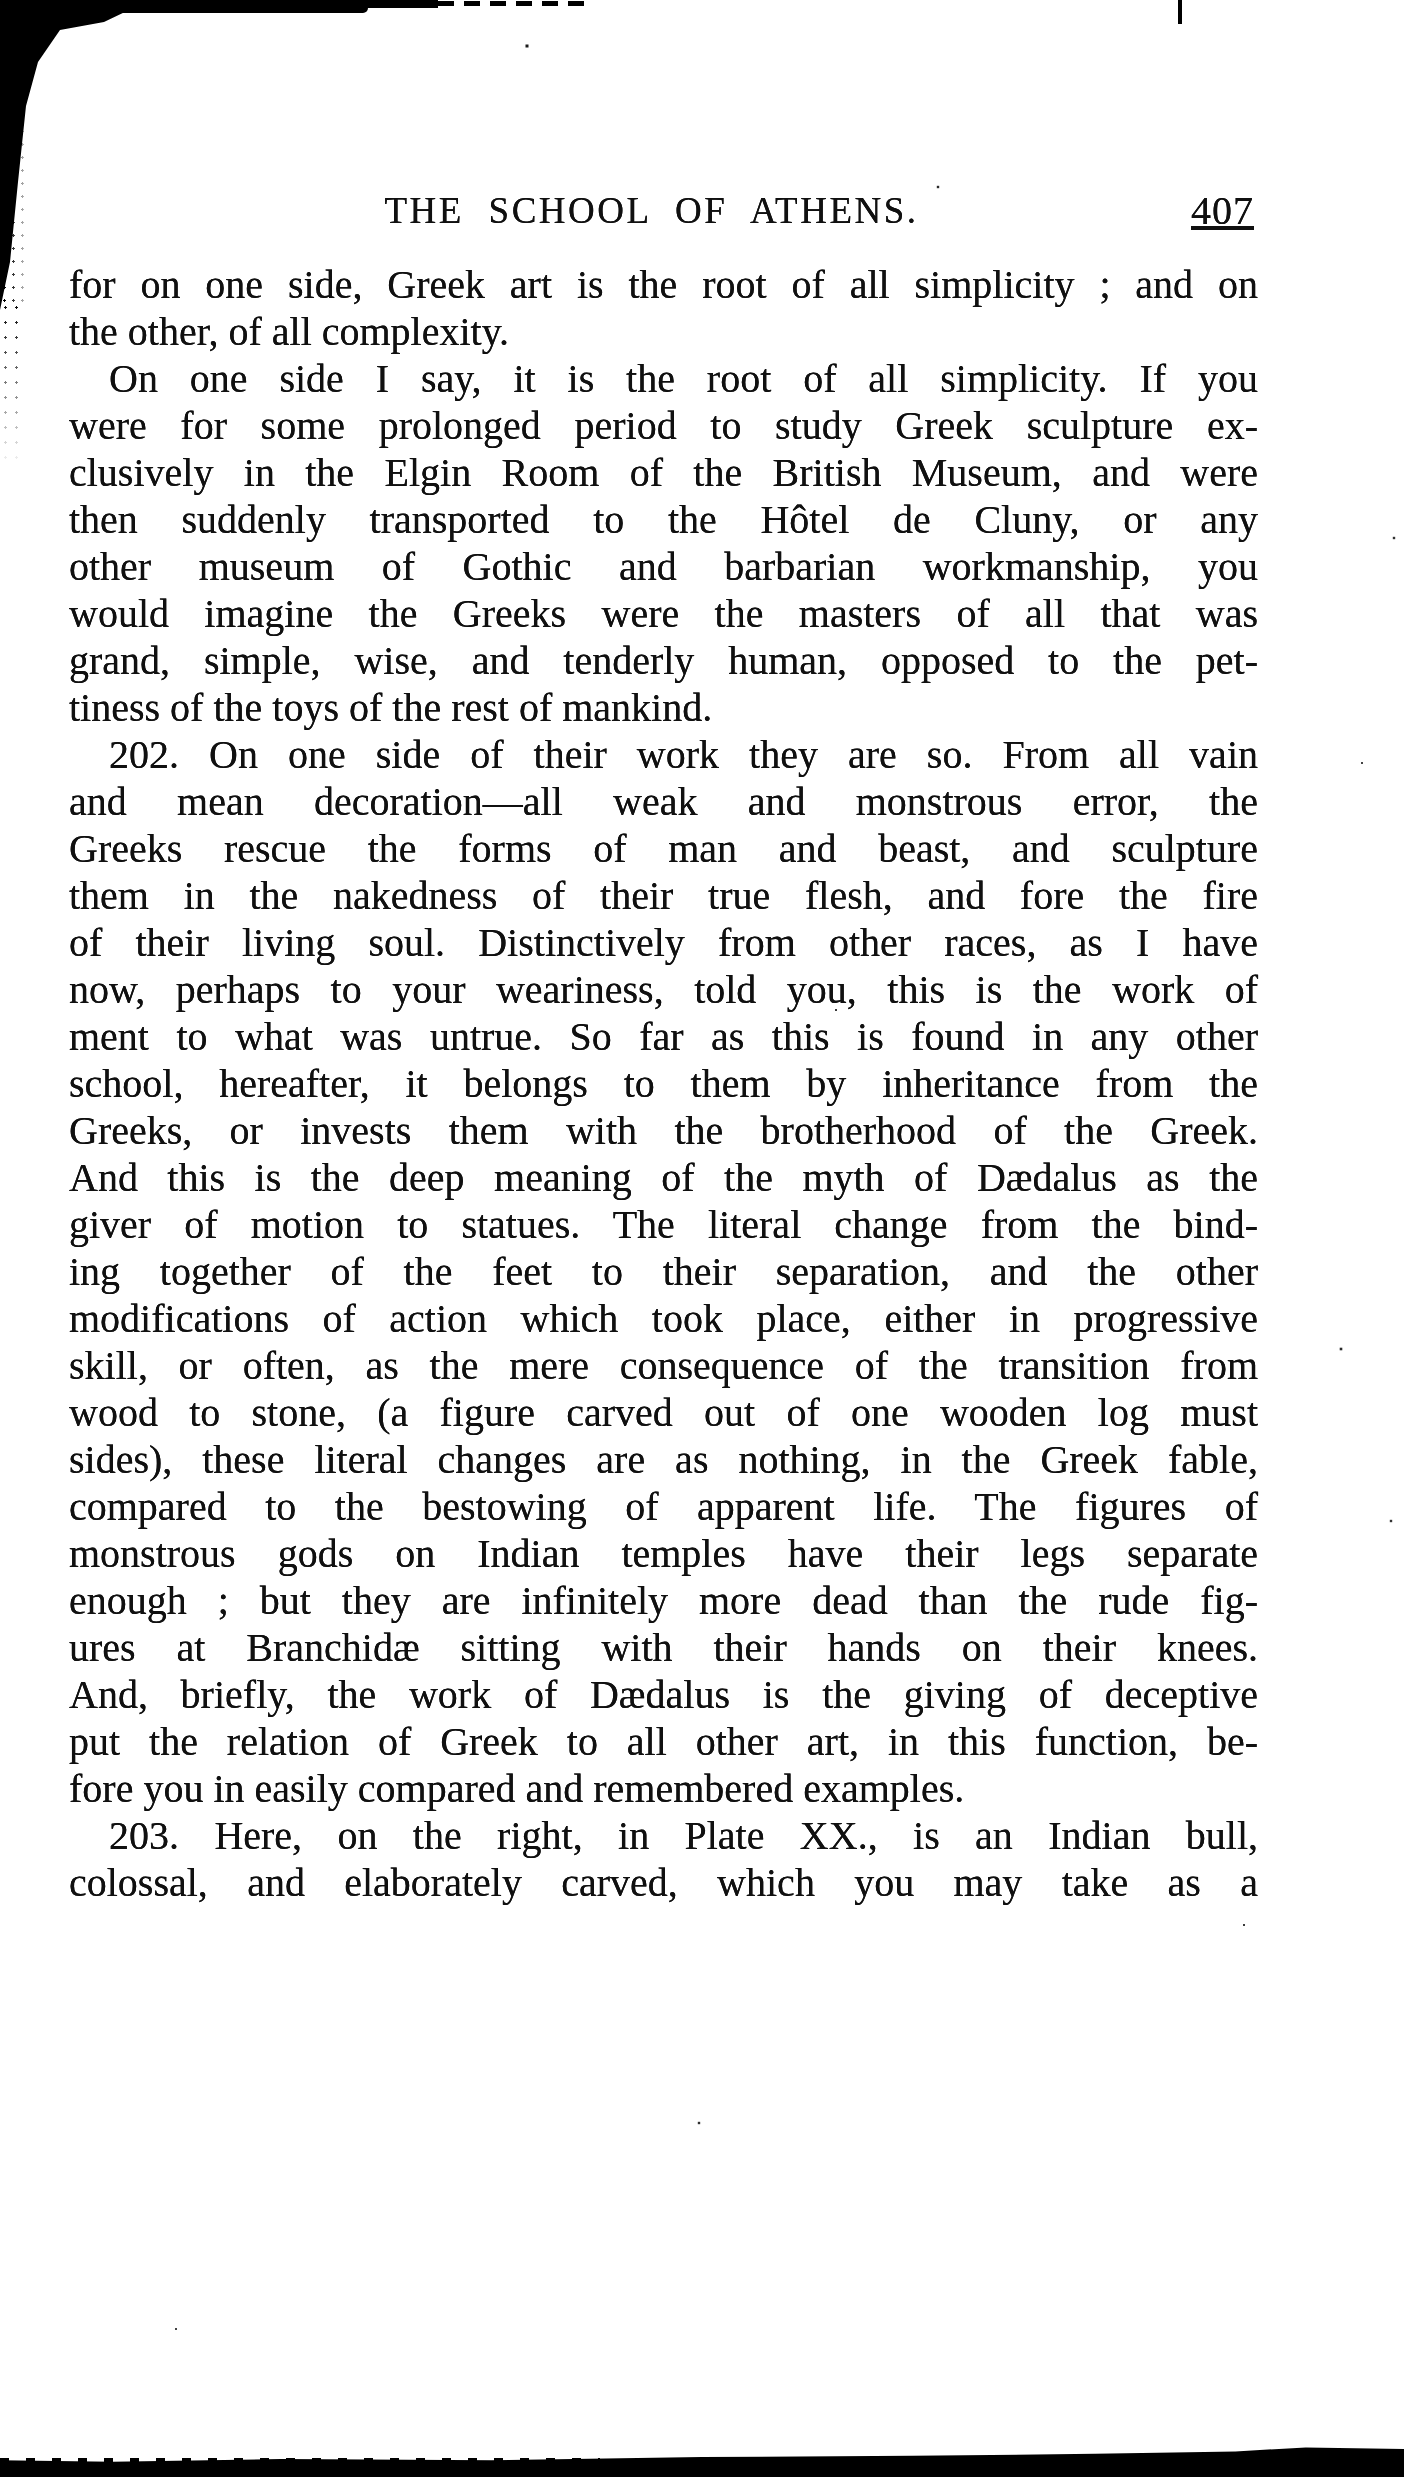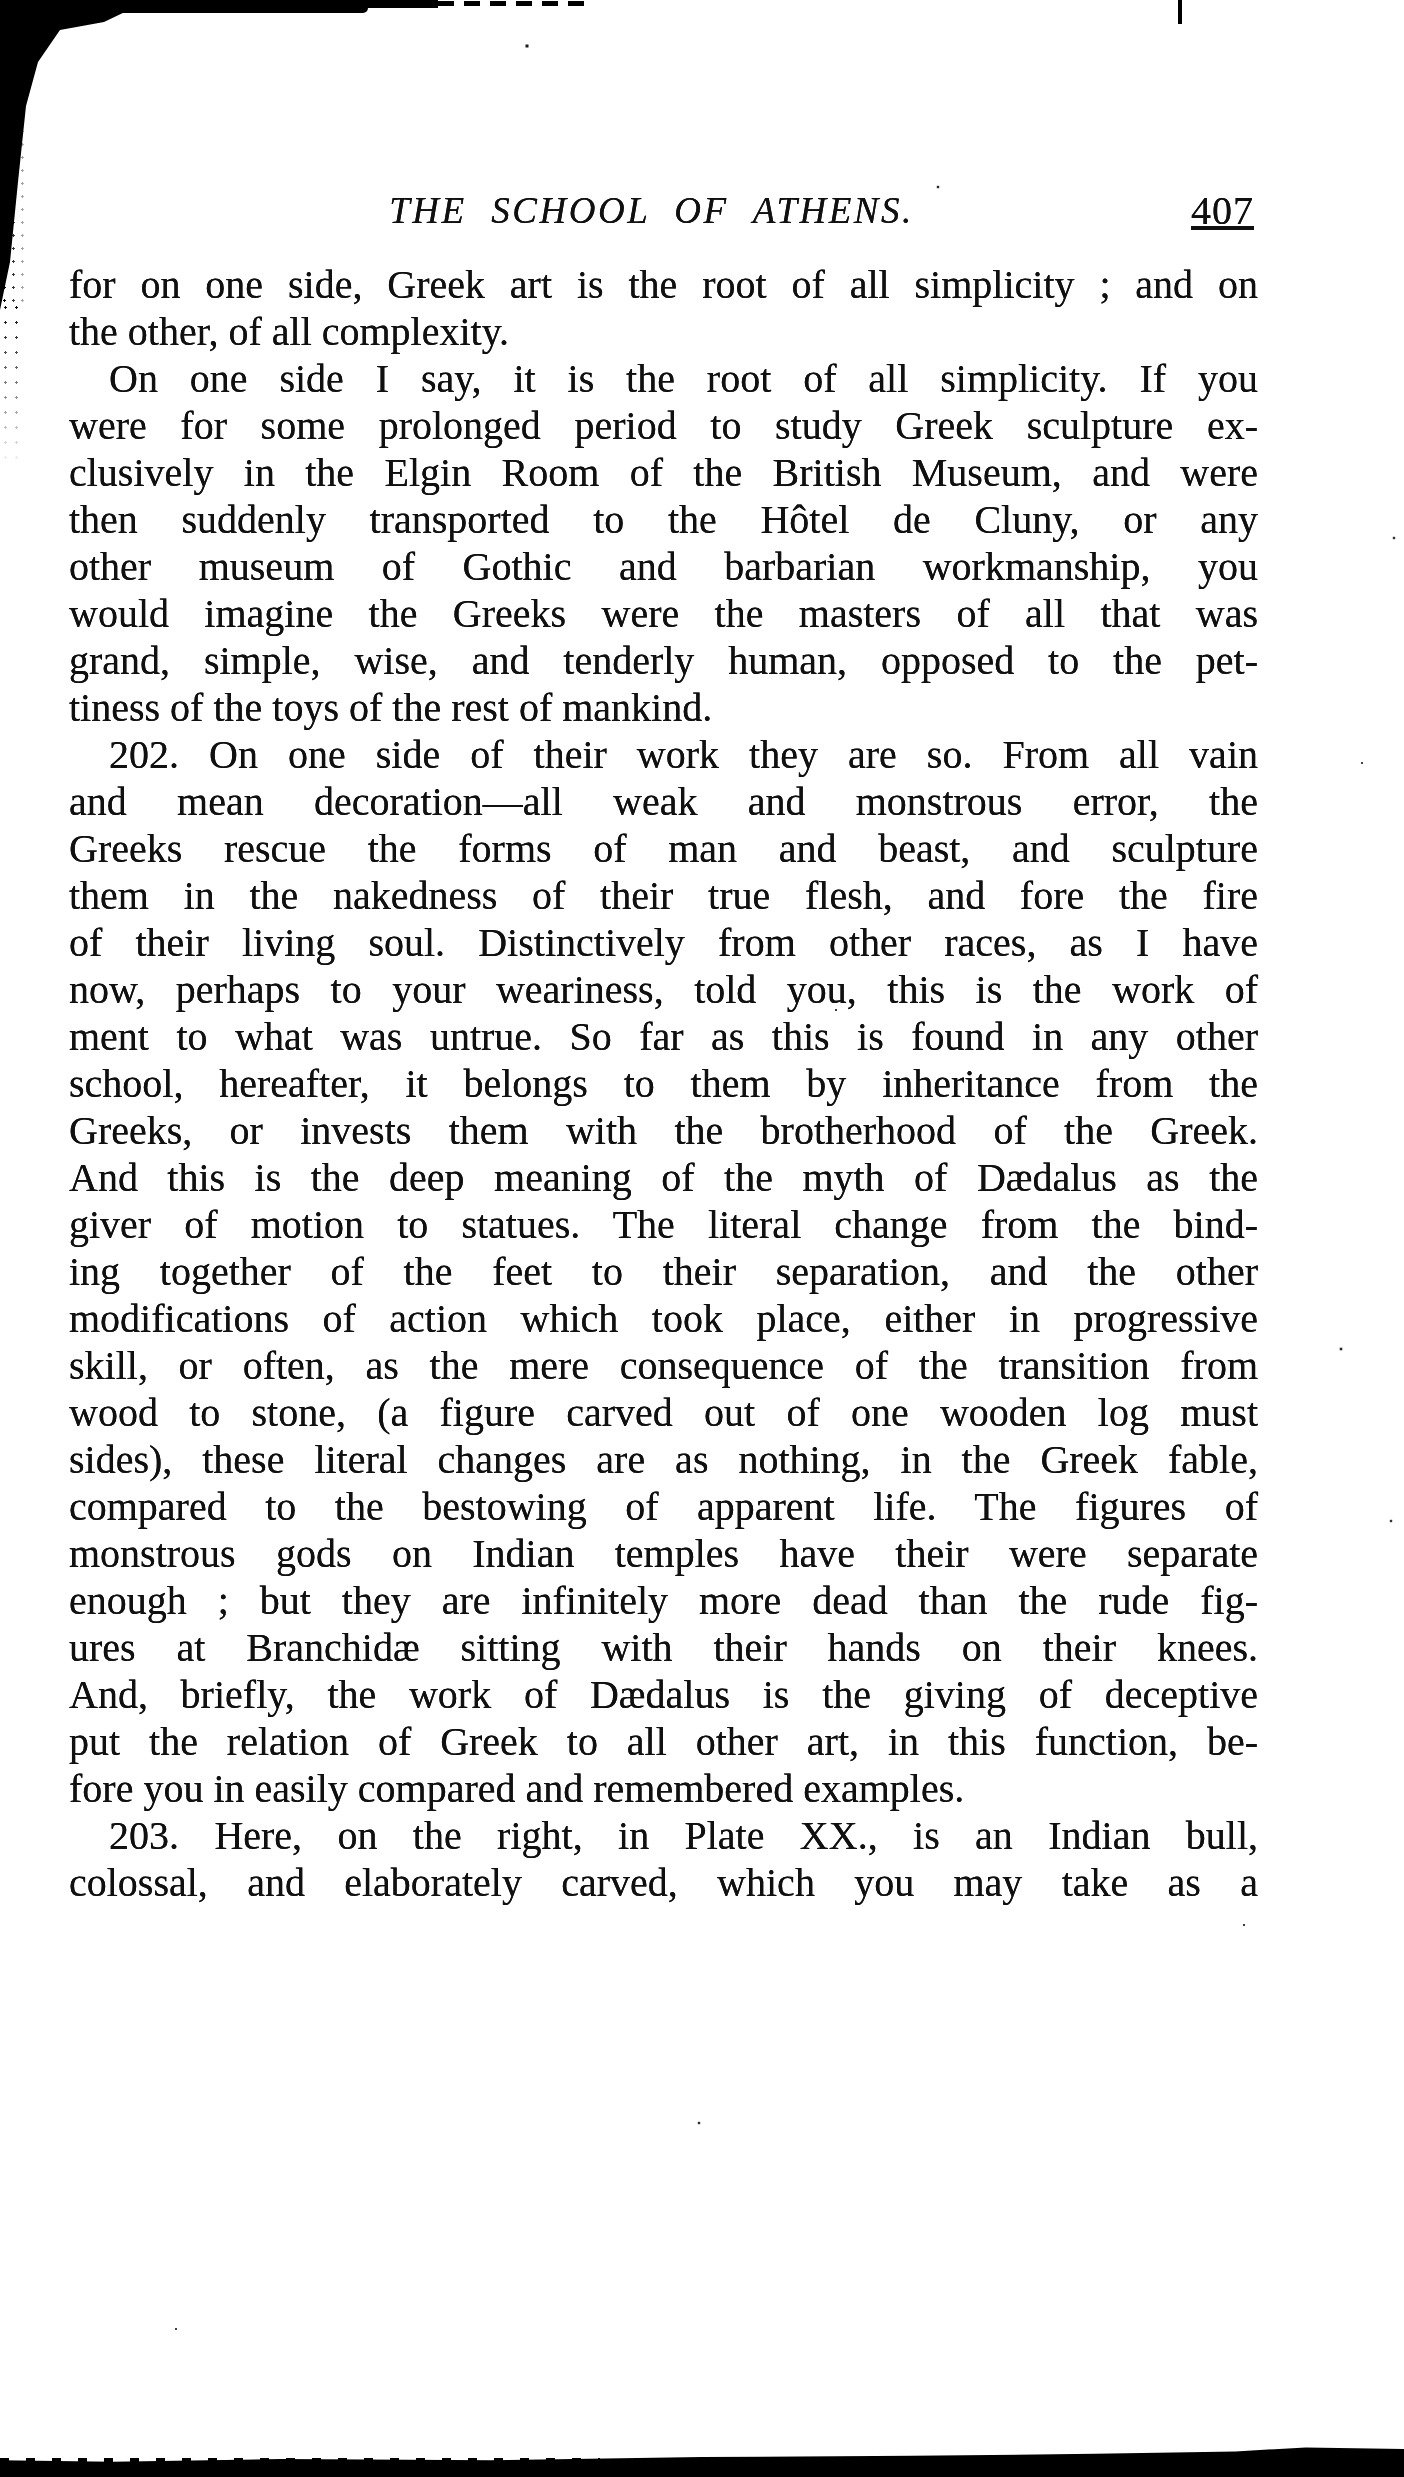--- a/index.html
+++ b/index.html
@@ -4,21 +4,21 @@
 <style>
   html,body{margin:0;padding:0;background:#888;}
   .page{
     position:relative;width:1404px;height:2477px;background:#ffffff;overflow:hidden;
     font-family:"Liberation Serif","DejaVu Serif",serif;color:#101010;
   }
   
   .header{position:absolute;top:186px;left:45px;width:1213px;height:50px;}
   .header-title{
     position:absolute;left:0;right:0;text-align:center;
-    font-style:italic;font-size:37px;line-height:50px;
+    font-size:37px;line-height:50px;
     letter-spacing:2.5px;word-spacing:13px;
     text-shadow:0 0 0.5px currentColor;
   }
   .page-number{
     position:absolute;right:4px;top:0;font-size:40px;line-height:50px;
     text-shadow:0 0 0.6px currentColor;letter-spacing:1px;text-decoration:underline;
   }
   
   .body-text{
     position:absolute;top:261px;left:45px;width:1213px;
@@ -120,21 +120,21 @@
       <div class="line">school, hereafter, it belongs to them by inheritance from the</div>
       <div class="line">Greeks, or invests them with the brotherhood of the Greek.</div>
       <div class="line">And this is the deep meaning of the myth of Dædalus as the</div>
       <div class="line">giver of motion to statues.  The literal change from the bind-</div>
       <div class="line">ing together of the feet to their separation, and the other</div>
       <div class="line">modifications of action which took place, either in progressive</div>
       <div class="line">skill, or often, as the mere consequence of the transition from</div>
       <div class="line">wood to stone, (a figure carved out of one wooden log must</div>
       <div class="line">sides), these literal changes are as nothing, in the Greek fable,</div>
       <div class="line">compared to the bestowing of apparent life.  The figures of</div>
-      <div class="line">monstrous gods on Indian temples have their were separate</div>
+      <div class="line">monstrous gods on Indian temples have their legs separate</div>
       <div class="line">enough ; but they are infinitely more dead than the rude fig-</div>
       <div class="line">ures at Branchidæ sitting with their hands on their knees.</div>
       <div class="line">And, briefly, the work of Dædalus is the giving of deceptive</div>
       <div class="line">put the relation of Greek to all other art, in this function, be-</div>
       <div class="line no-justify">fore you in easily compared and remembered examples.</div>
       <div class="line indent">203. Here, on the right, in Plate XX., is an Indian bull,</div>
       <div class="line">colossal, and elaborately carved, which you may take as a</div>
     </div>
 
 </div>

